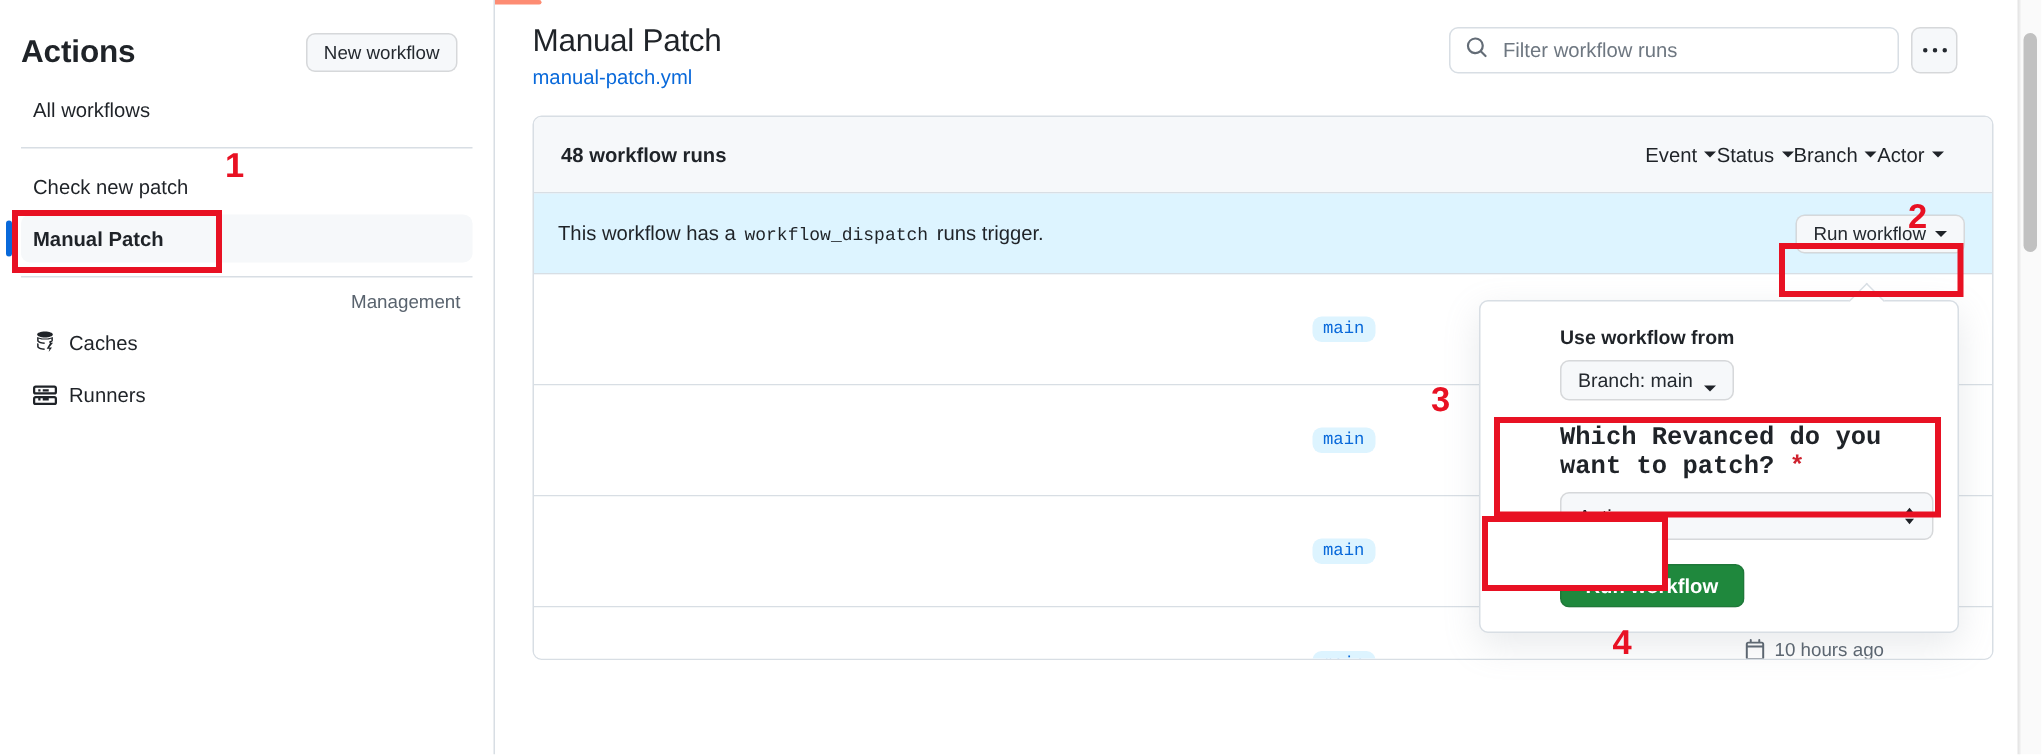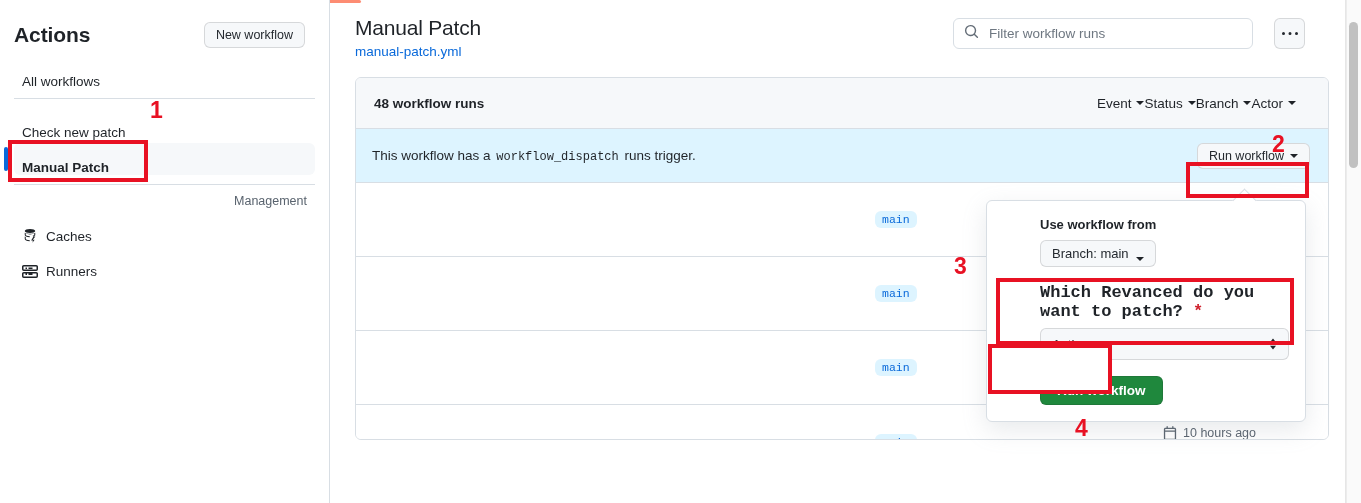--- a/index.html
+++ b/index.html
@@ -37,21 +37,21 @@
   .sb-title {
     font-size: 21px; font-weight: 700; color: #1f2328; letter-spacing: -0.1px;
   }
   .new-wf-btn {
     font-size: 12.5px; color: #24292f; background: #f6f8fa;
     border: 1px solid rgba(31,35,40,.15); border-radius: 6px;
     padding: 5px 11px; cursor: pointer; white-space: nowrap;
   }
   .sb-list { padding: 0 14px; }
   .sb-item {
-    display: flex; align-items: flex-end; gap: 8px;
+    display: flex; align-items: center; gap: 8px;
     height: 32px; padding: 0 8px; margin: 3px 0;
     border-radius: 6px; font-size: 13.5px; color: #1f2328;
     cursor: pointer; position: relative;
   }
   .sb-item.active { background: #f6f8fa; font-weight: 600; }
   .sb-item.active::before {
     content: ""; position: absolute; left: -10px; top: 4px;
     width: 4px; height: 24px; background: #0969da; border-radius: 6px;
   }
   .sb-sep { height: 1px; background: #d8dee4; margin: 9px 14px; }
@@ -64,21 +64,21 @@
   .sb-ico svg { width: 16px; height: 16px; }
 
   
   .main { position: absolute; left: 331px; top: 0; right: 24px; height: 503px; }
   .main-head { padding: 16px 0 0 24px; position: relative; }
   .wf-title { font-size: 21px; font-weight: 400; color: #1f2328; letter-spacing: -.2px; }
   .wf-file { font-size: 13.5px; color: #0969da; margin-top: 4px; cursor: pointer; }
 
   .search-wrap {
     position: absolute; right: 32px; top: 18px;
-    display: flex; align-items: flex-end; gap: 21px;
+    display: flex; align-items: flex-end; gap: 8px;
   }
   .search-box {
     width: 300px; height: 31px; background: #fff;
     border: 1px solid #d8dee4; border-radius: 6px;
     display: flex; align-items: center; padding: 0 10px; gap: 8px;
   }
   .search-box svg { width: 15px; height: 15px; color: #636c76; flex: none; }
   .search-box input {
     border: none; outline: none; background: transparent;
     font-size: 13.5px; color: #1f2328; width: 100%;

